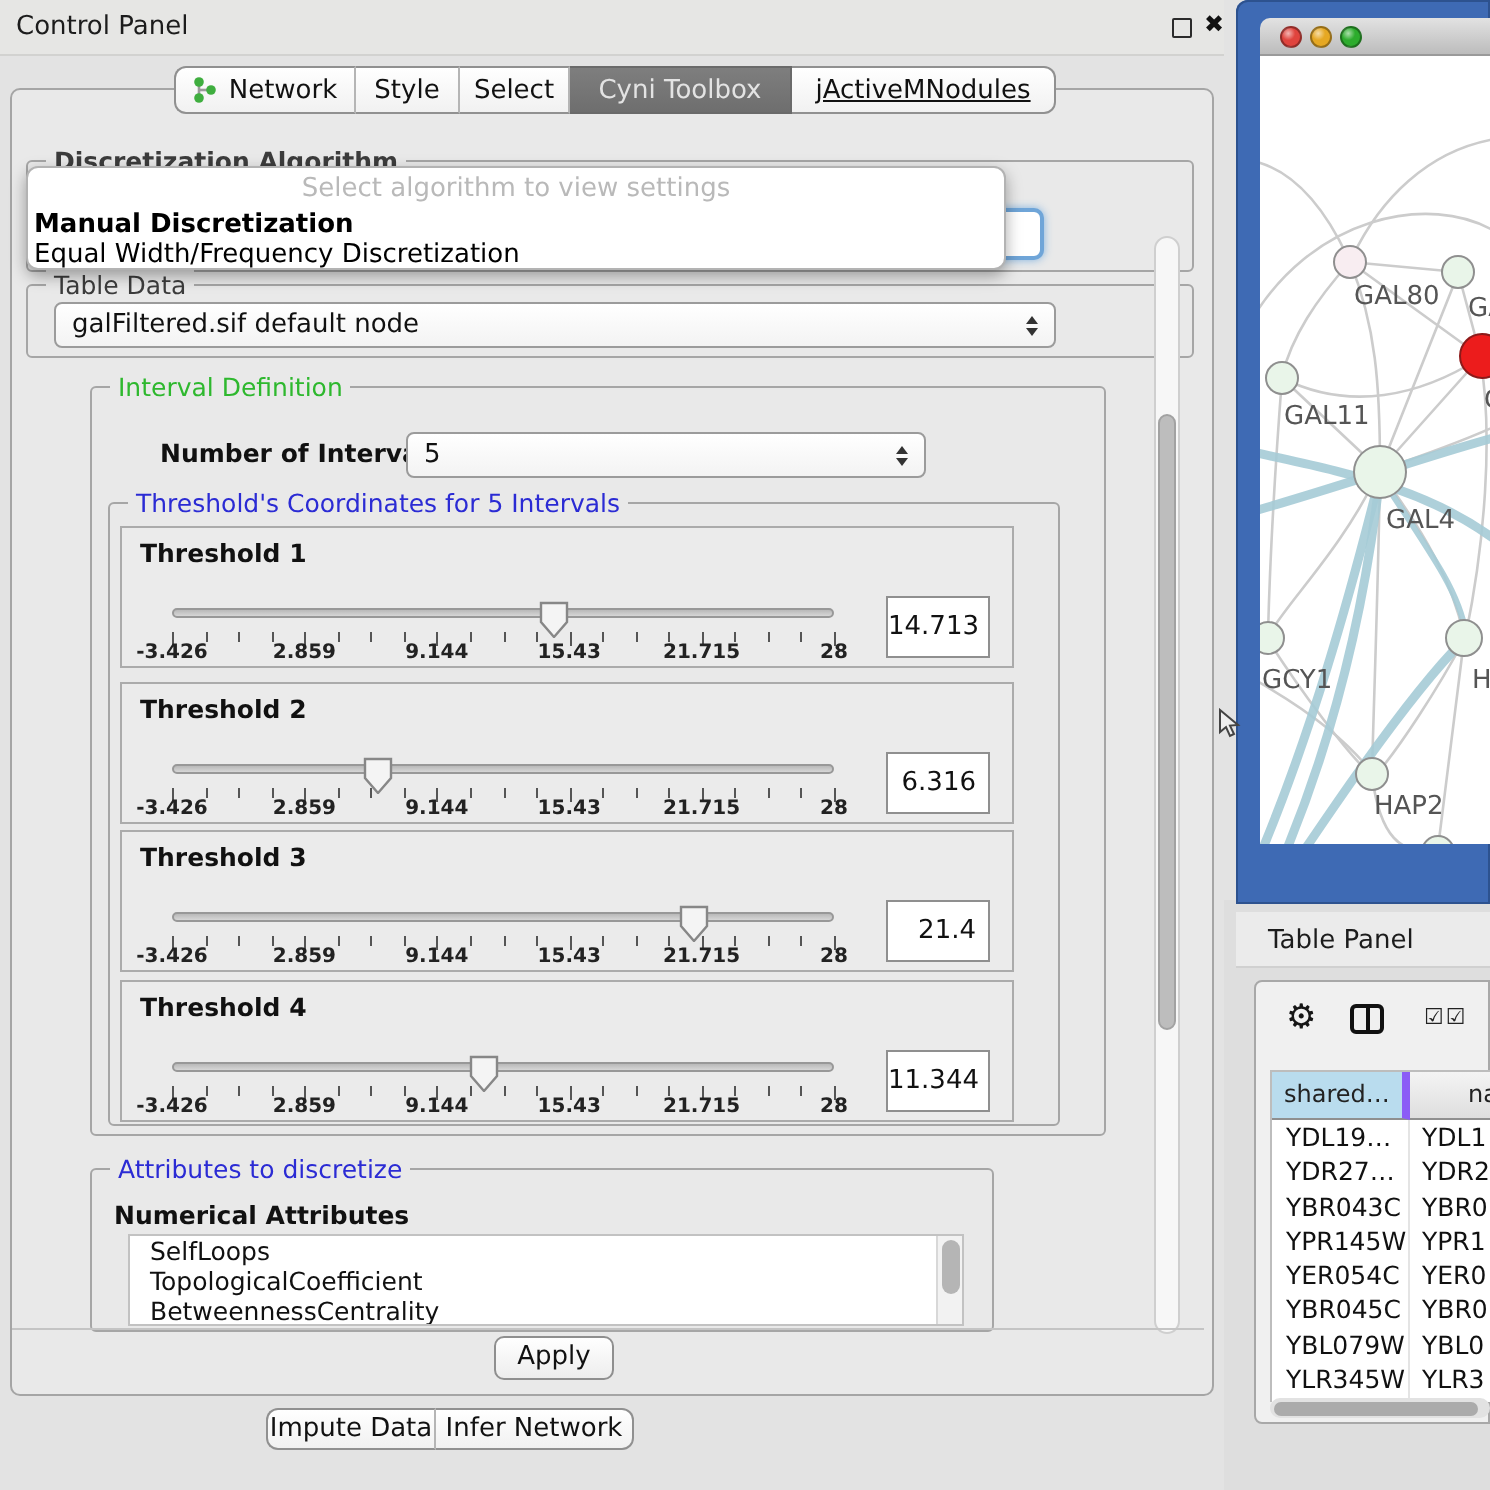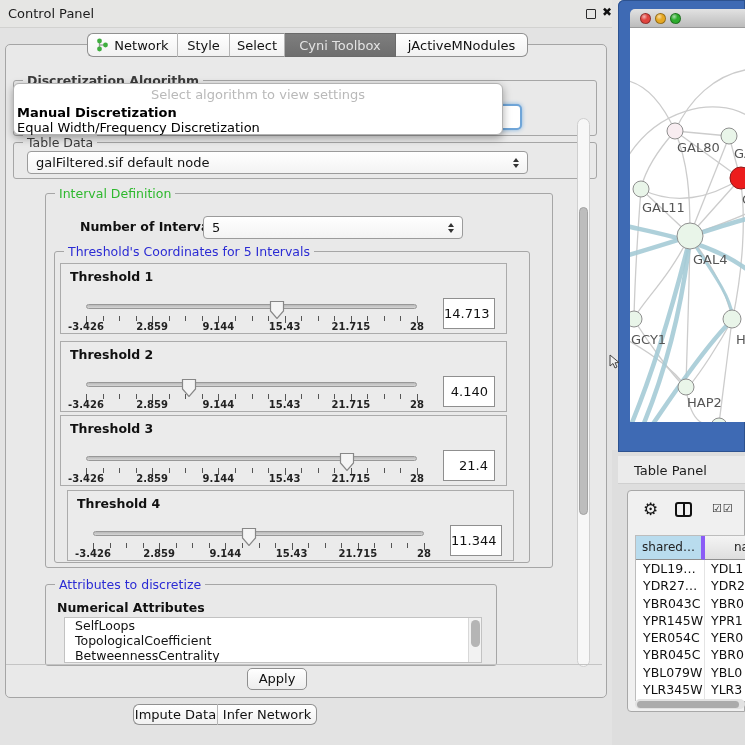--- a/index.html
+++ b/index.html
@@ -120,21 +120,21 @@
       </div>
       <div class="seg" style="width: 52px;">
         <span>Style</span>
       </div>
       <div class="seg" style="width: 55px;">
         <span>Select</span>
       </div>
       <div class="seg active" style="width: 111px;">
         <span>Cyni Toolbox</span>
       </div>
-      <div class="seg last" style="width: 132px;">
+      <div class="seg last" style="width: 132px; text-decoration: underline;">
         <span>jActiveMNodules</span>
       </div>
     </div>
 
   <div class="abs group" style="left:13px;top:80px;width:584px;height:56px;">
     <span class="group-label glabel-gray" style="font-weight:bold;">Discretization Algorithm</span>
   </div>
   <div class="abs" id="combo-behind"></div>
   <div class="abs" id="algo-popup">
     <div class="abs" id="popup-hint">Select algorithm to view settings</div>
@@ -234,21 +234,21 @@
         </div>
         <div class="tick-label" style="left: 25px;">-3.426</div>
         <div class="tick-label" style="left: 91.2px;">2.859</div>
         <div class="tick-label" style="left: 157.4px;">9.144</div>
         <div class="tick-label" style="left: 223.6px;">15.43</div>
         <div class="tick-label" style="left: 289.8px;">21.715</div>
         <div class="tick-label" style="left: 356px;">28</div>
         <svg class="thumb" width="16" height="20" style="left: 119.609px;">
           <path d="M1.5,1.5 h13 v9.5 l-6.5,7.5 l-6.5,-7.5 z" fill="#f4f4f4" stroke="#878787" stroke-width="1.2"></path>
         </svg>
-        <div class="val-box">4.140</div>
+        <div class="val-box">6.316</div>
       </div>
       <div class="abs thr-box" style="top: 415px;">
         <div class="thr-label">Threshold 3</div>
         <div class="track"></div>
         <div>
           <div class="tick" style="left: 25px; top: 52px; height: 7px;"></div>
           <div class="tick" style="left: 41.55px; top: 52px; height: 5px;"></div>
           <div class="tick" style="left: 58.1px; top: 52px; height: 5px;"></div>
           <div class="tick" style="left: 74.65px; top: 52px; height: 5px;"></div>
           <div class="tick" style="left: 91.2px; top: 52px; height: 7px;"></div>
@@ -273,21 +273,21 @@
         <div class="tick-label" style="left: 91.2px;">2.859</div>
         <div class="tick-label" style="left: 157.4px;">9.144</div>
         <div class="tick-label" style="left: 223.6px;">15.43</div>
         <div class="tick-label" style="left: 289.8px;">21.715</div>
         <div class="tick-label" style="left: 356px;">28</div>
         <svg class="thumb" width="16" height="20" style="left: 278.484px;">
           <path d="M1.5,1.5 h13 v9.5 l-6.5,7.5 l-6.5,-7.5 z" fill="#f4f4f4" stroke="#878787" stroke-width="1.2"></path>
         </svg>
         <div class="val-box">21.4</div>
       </div>
-      <div class="abs thr-box" style="top: 490px; margin-left: 7px;">
+      <div class="abs thr-box" style="top: 490px;">
         <div class="thr-label">Threshold 4</div>
         <div class="track"></div>
         <div>
           <div class="tick" style="left: 25px; top: 52px; height: 7px;"></div>
           <div class="tick" style="left: 41.55px; top: 52px; height: 5px;"></div>
           <div class="tick" style="left: 58.1px; top: 52px; height: 5px;"></div>
           <div class="tick" style="left: 74.65px; top: 52px; height: 5px;"></div>
           <div class="tick" style="left: 91.2px; top: 52px; height: 7px;"></div>
           <div class="tick" style="left: 107.75px; top: 52px; height: 5px;"></div>
           <div class="tick" style="left: 124.3px; top: 52px; height: 5px;"></div>

